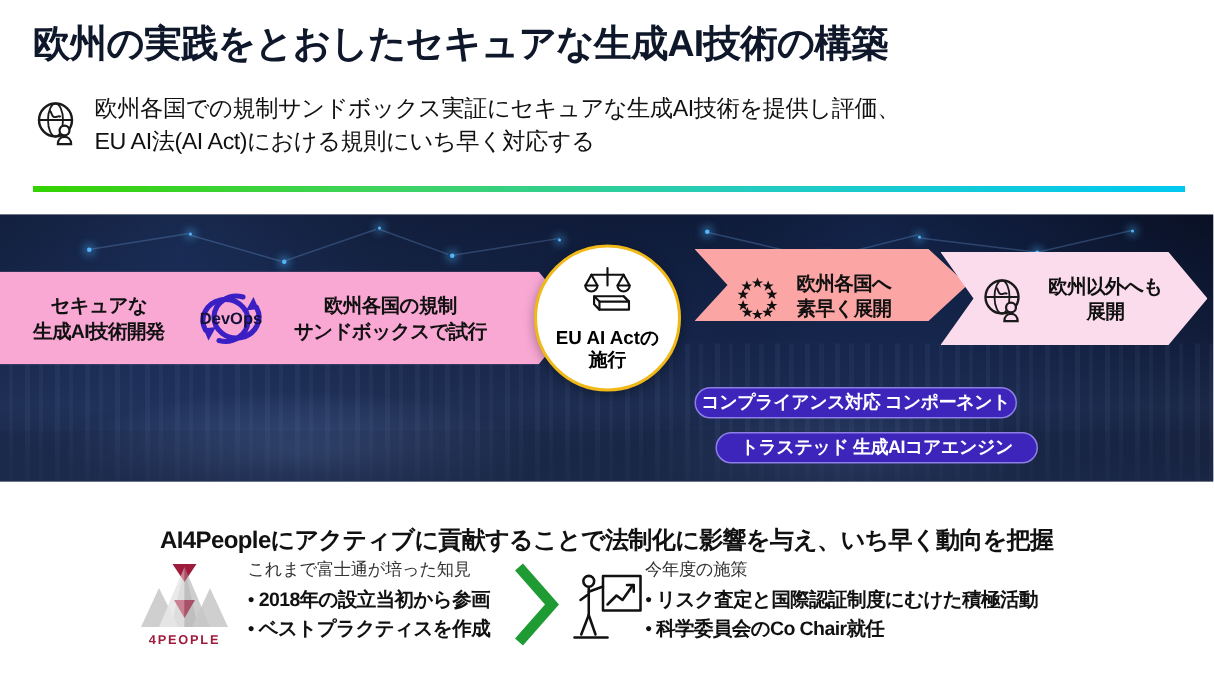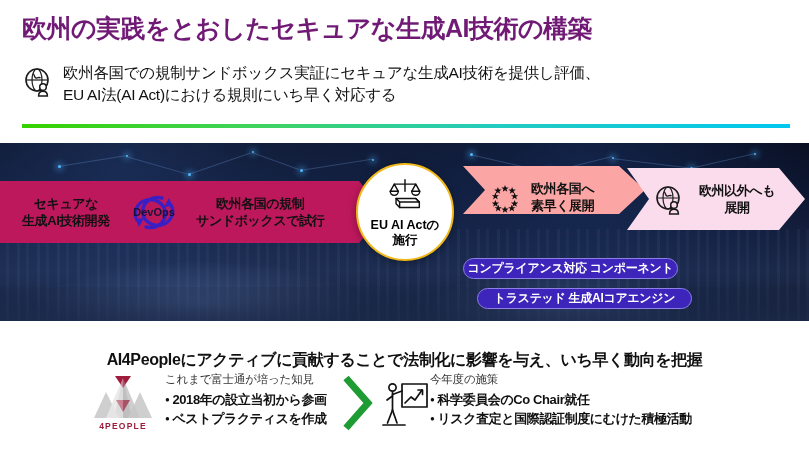--- a/index.html
+++ b/index.html
@@ -7,21 +7,21 @@
     width: 809px; height: 455px;
     background: #ffffff;
     font-family: "Liberation Sans", "DejaVu Sans", sans-serif;
     overflow: hidden;
   }
   .slide { position: relative; width: 809px; height: 455px; background:#fff; }
 
   
   .title {
     position: absolute; left: 22px; top: 12px;
-    font-size: 25px; font-weight: bold; color: #701a75;
+    font-size: 25px; font-weight: bold; color: #0f172a;
     letter-spacing: -0.5px; white-space: nowrap;
   }
   .subtitle-row {
     position: absolute; left: 22px; top: 62px;
     display: flex; align-items: flex-start; gap: 9px;
   }
   .globe-head { width: 32px; height: 32px; flex: 0 0 32px; margin-top: 4px; }
   .subtitle-text {
     font-size: 15.5px; font-weight: normal; color: #111;
     line-height: 1.45; letter-spacing: -0.3px; white-space: nowrap;
@@ -59,21 +59,21 @@
   .line { position:absolute; height:1px; background:rgba(120,170,230,.28); transform-origin:0 0; }
 
   
   .arrow {
     position: absolute; display:flex; align-items:center;
     clip-path: polygon(0 0, calc(100% - 26px) 0, 100% 50%, calc(100% - 26px) 100%, 0 100%);
   }
   .arrow.notch {
     clip-path: polygon(0 0, calc(100% - 26px) 0, 100% 50%, calc(100% - 26px) 100%, 0 100%, 22px 50%);
   }
-  .arrow-lav { left: 0px; top: 181px; width: 385px; height: 62px; background: #be185d; }
+  .arrow-lav { left: 0px; top: 181px; width: 385px; height: 62px; background: #f9a8d4; }
   .arrow-pale { left: 463px; top: 166px; width: 182px; height: 48px; background: #fca5a5; }
   .arrow-pink { left: 627px; top: 168px; width: 178px; height: 62px; background: #fbdcec; }
 
   .arr-txt {
     font-size: 13px; font-weight: bold; color:#111; line-height:1.32;
     text-align:center; letter-spacing:-0.4px; white-space:nowrap;
   }
   .seg1 { position:absolute; left: 22px; top: 0; height:62px; display:flex; align-items:center; }
   .devops-wrap { position:absolute; left: 124px; top: 11px; width: 60px; height: 40px; }
   .seg2 { position:absolute; left: 196px; top: 0; height:62px; display:flex; align-items:center; }
@@ -306,19 +306,19 @@
           <path d="M11.5 32 L6.5 45"></path>
           <path d="M11.5 32 L16 45"></path>
           <path d="M2 47h22"></path>
         </g>
       </svg>
     </span>
 
     <div class="col col-right">
       <div class="txtblock">
         <div class="col-head">今年度の施策</div>
+        <div class="bul">リスク査定と国際認証制度にむけた積極活動</div>
         <div class="bul">科学委員会のCo Chair就任</div>
-        <div class="bul">リスク査定と国際認証制度にむけた積極活動</div>
       </div>
     </div>
 
   </div>
 </div>
 
 </body></html>

